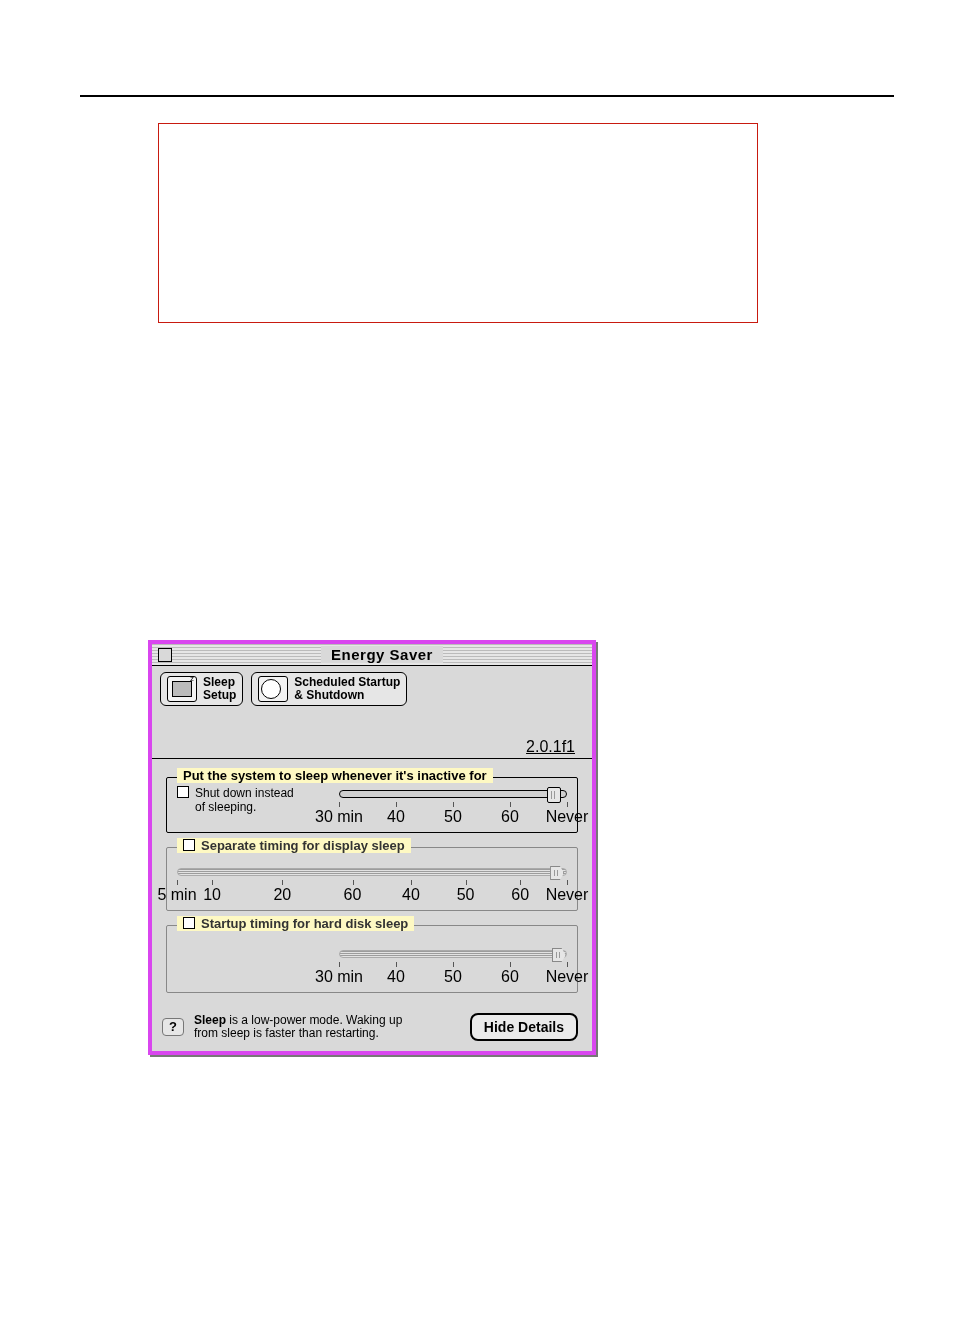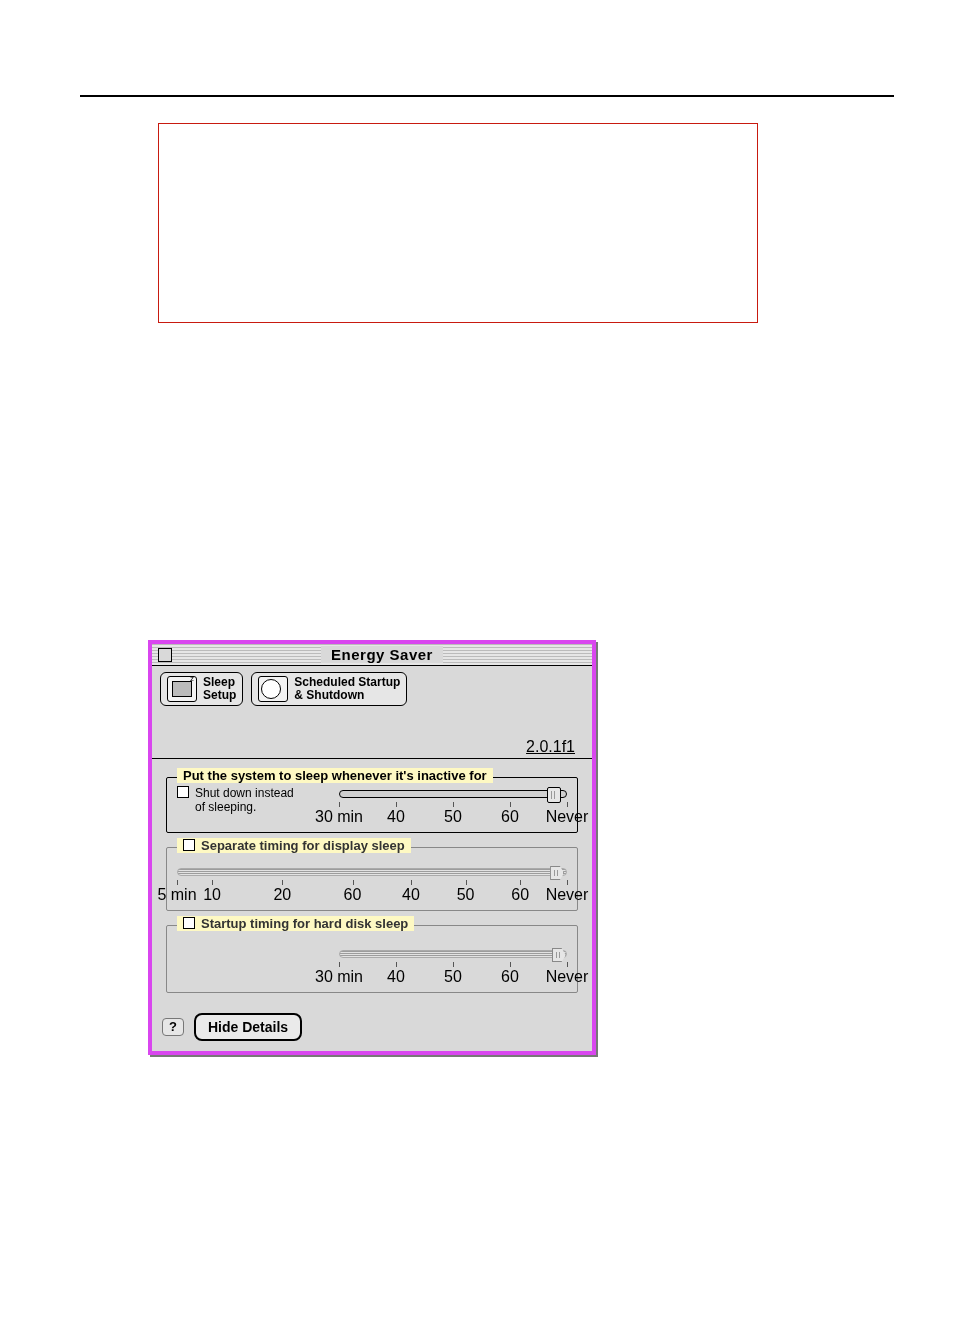--- a/index.html
+++ b/index.html
@@ -348,16 +348,20 @@
             <span style="left:50%">50</span>
             <span style="left:75%">60</span>
             <span style="left:100%">Never</span>
           </div>
         </div>
       </div>
     </div>
 
     <div class="footer">
       <div class="help-badge">?</div>
+      <div class="footer-text">
+        <b>Sleep</b><span style="white-space:pre"> is a low-power mode. Waking up
+from sleep is faster than restarting.</span>
+      </div>
       <div class="push-button">Hide Details</div>
     </div>
   </div>
 </div>
 
 </body></html>

